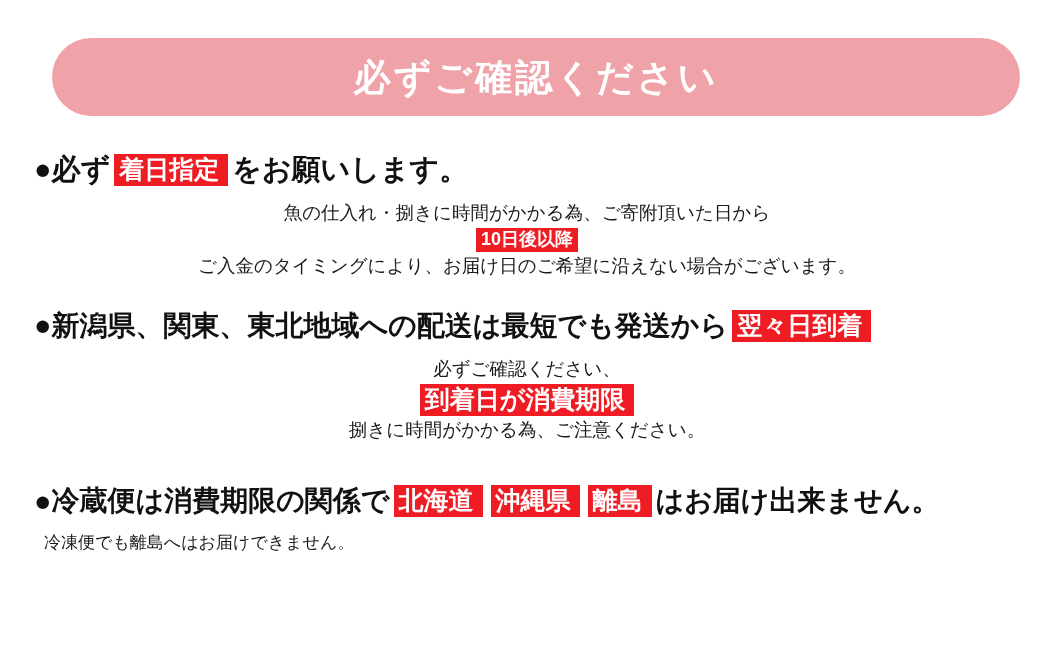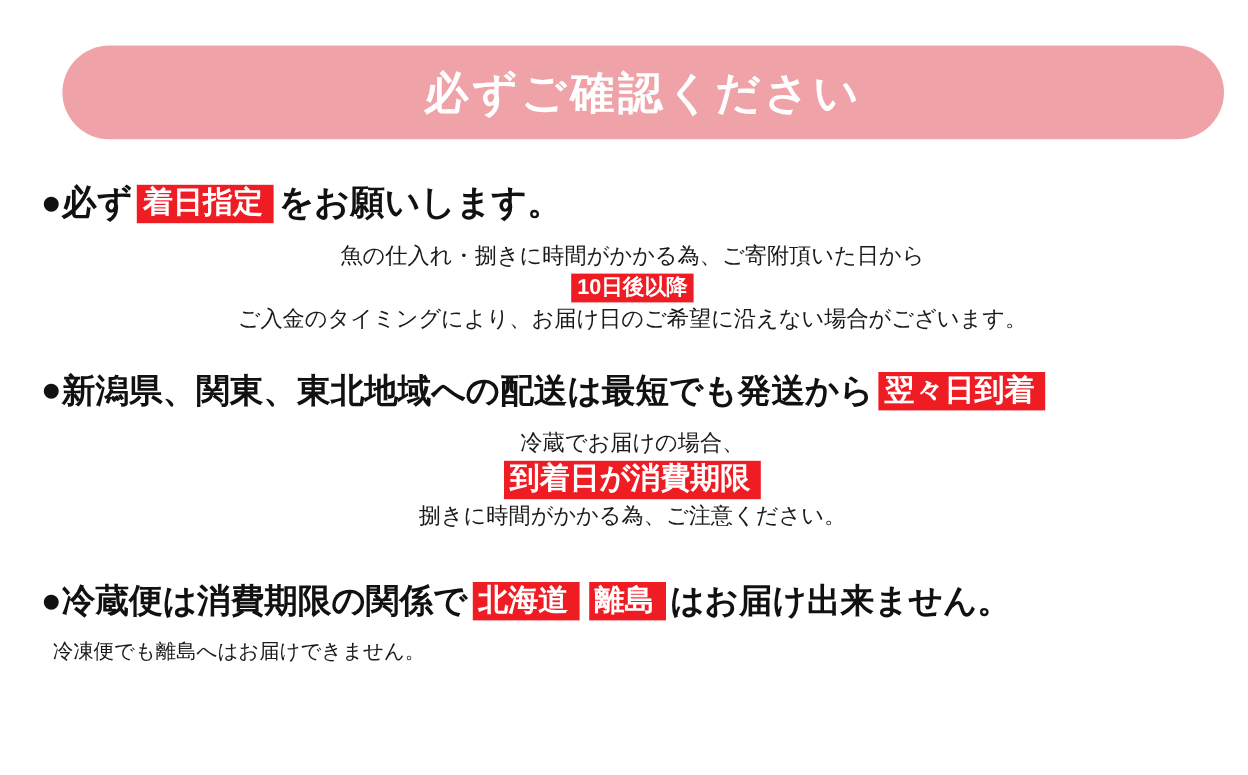--- a/index.html
+++ b/index.html
@@ -139,33 +139,34 @@
     <div class="block">
       <div class="heading h2">
         <span class="bullet-dot">●</span>
         <span>新潟県、関東、東北地域への配送は最短でも発送から</span>
         <span class="mark mid">翌々日到着</span>
       </div>
 
       <div class="spacer-sm"></div>
 
       <div class="sub line-pad-left">
-        <span>冷蔵でお届けの場合、</span>
+        <span>必ずご確認ください、</span>
         <span class="mark mid">到着日が消費期限</span>
         <span>捌きに時間がかかる為、ご注意ください。</span>
       </div>
     </div>
 
     <div class="spacer-lg"></div>
 
     <div class="block">
       <div class="heading h2">
         <span class="bullet-dot">●</span>
         <span>冷蔵便は消費期限の関係で</span>
         <span class="mark mid">北海道</span>
+        <span class="mark mid">沖縄県</span>
         <span class="mark mid">離島</span>
         <span>はお届け出来ません。</span>
       </div>
 
       <div class="spacer-sm"></div>
 
       <div class="sub small indent-2">
         <span>冷凍便でも離島へはお届けできません。</span>
       </div>
     </div>

